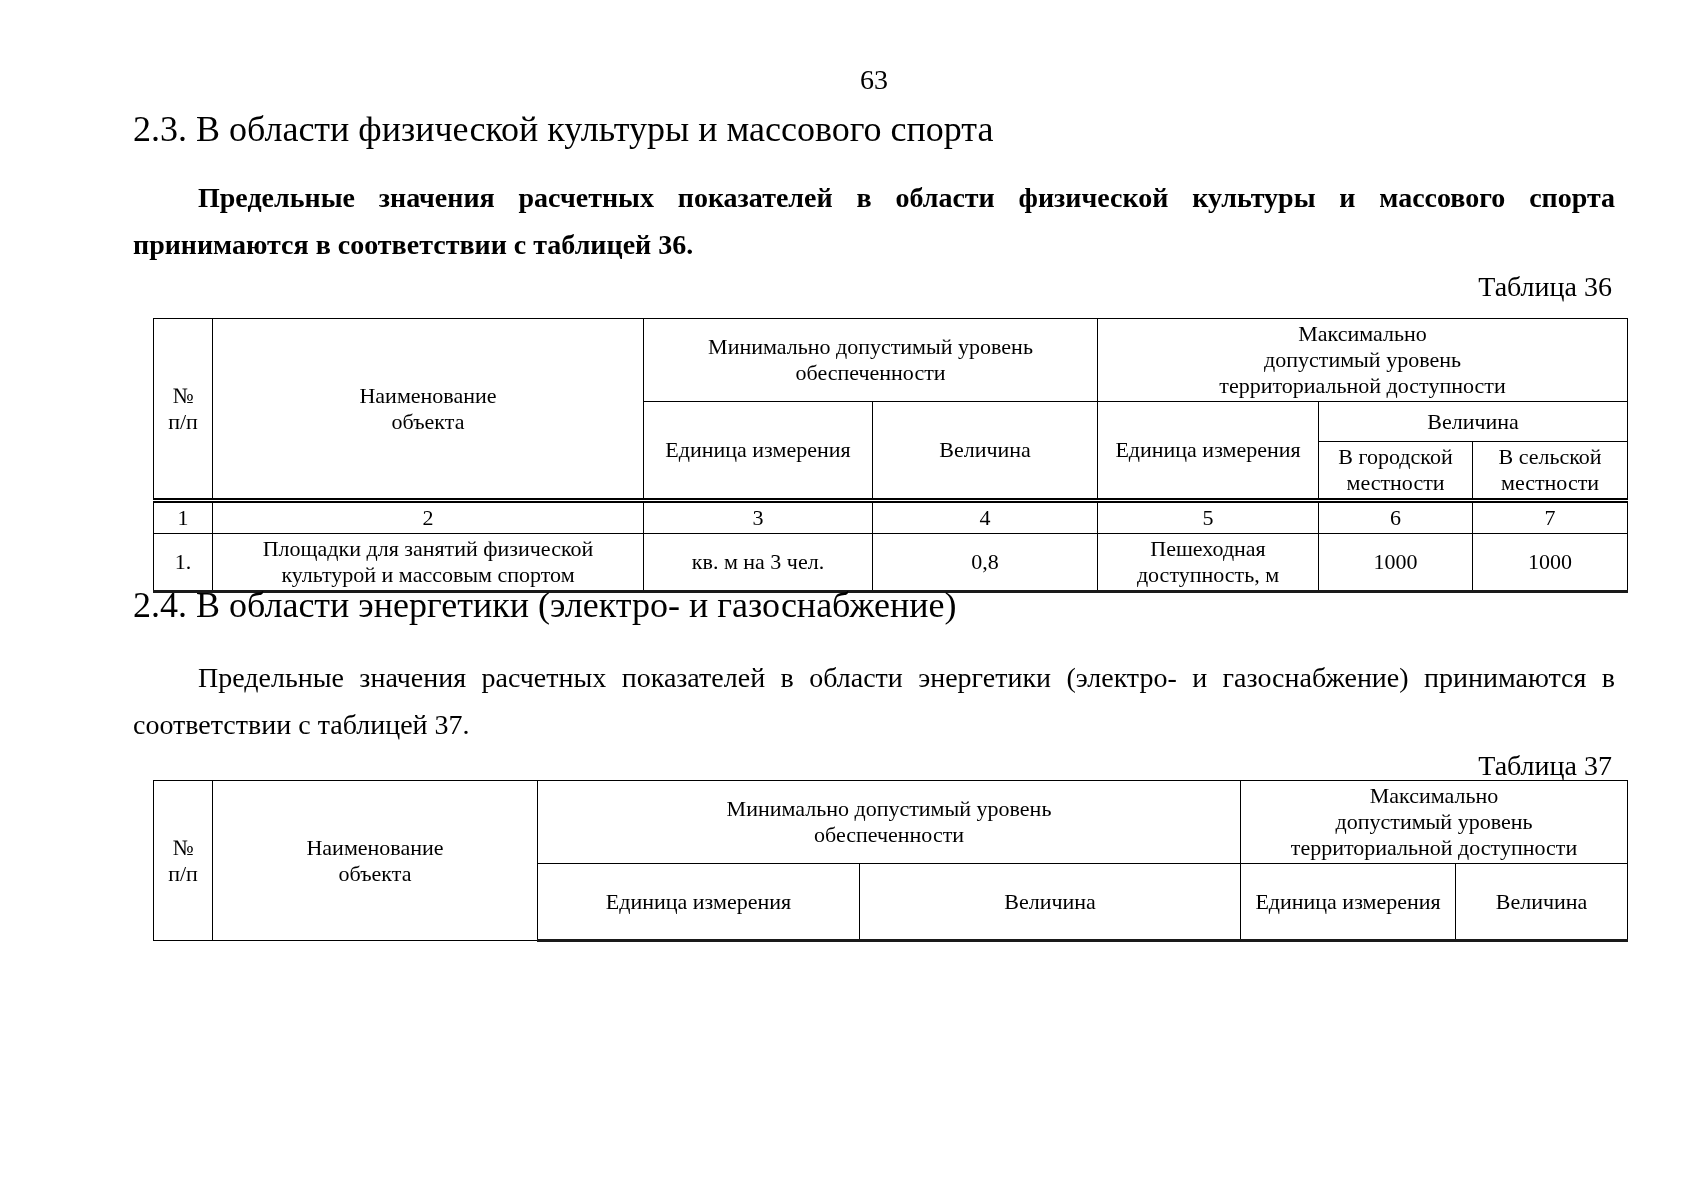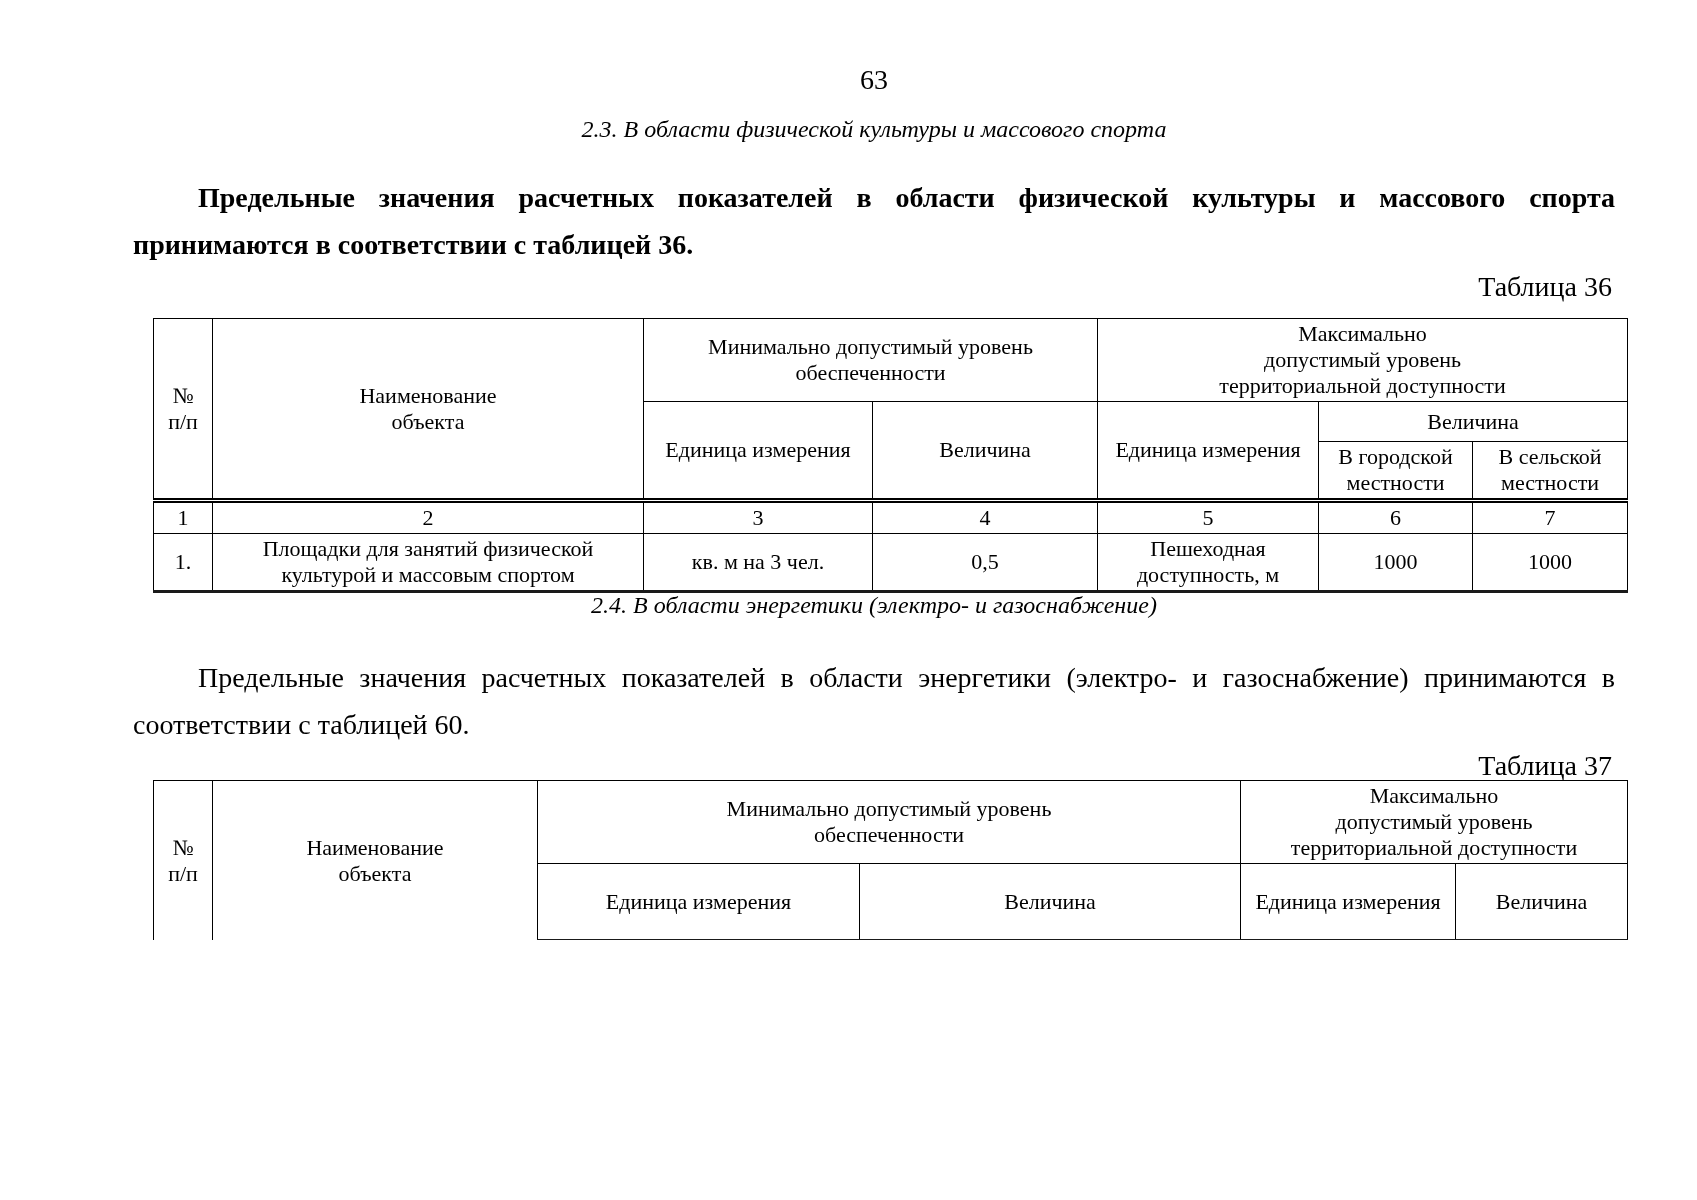--- a/index.html
+++ b/index.html
@@ -3,45 +3,44 @@
 <meta charset="utf-8">
 <style>
   html, body {
     margin: 0;
     padding: 0;
     background: #ffffff;
   }
   .page {
     position: relative;
     width: 1697px;
-    height: 940px;
+    height: 1200px;
     background: #ffffff;
     color: #000000;
     font-family: "Liberation Serif", "DejaVu Serif", serif;
     overflow: hidden;
   }
   .pagenum {
     position: absolute;
     top: 64px;
     left: 133px;
     width: 1482px;
     text-align: center;
     font-size: 28px;
     line-height: 32px;
   }
   .sec-heading {
     position: absolute;
     left: 133px;
     width: 1482px;
     margin: 0;
-    text-align: center;
-    font-size: 24px;
+    text-align: left;
+    font-size: 36px;
     font-weight: normal;
     line-height: 34px;
-    font-style: italic;
   }
   .h23 { top: 112px; }
   .h24 { top: 588px; }
   .para {
     position: absolute;
     left: 133px;
     width: 1482px;
     margin: 0;
     font-size: 28px;
     line-height: 47px;
@@ -147,32 +146,32 @@
         <td>3</td>
         <td>4</td>
         <td>5</td>
         <td>6</td>
         <td>7</td>
       </tr>
       <tr class="r-data">
         <td>1.</td>
         <td class="cell-left">Площадки для занятий физической культурой и массовым спортом</td>
         <td>кв. м на 3 чел.</td>
-        <td>0,5</td>
+        <td>0,8</td>
         <td>Пешеходная
 доступность, м</td>
         <td>1000</td>
         <td>1000</td>
       </tr>
     </tbody>
   </table>
 
   <h2 class="sec-heading h24">2.4. В области энергетики (электро- и газоснабжение)</h2>
 
-  <p class="para p24">Предельные значения расчетных показателей в области энергетики (электро- и газоснабжение) принимаются в соответствии с таблицей 60.</p>
+  <p class="para p24">Предельные значения расчетных показателей в области энергетики (электро- и газоснабжение) принимаются в соответствии с таблицей 37.</p>
 
   <div class="tbl-caption cap37">Таблица 37</div>
 
   <table class="doc-table t37">
     <colgroup>
       <col style="width:59px">
       <col style="width:325px">
       <col style="width:322px">
       <col style="width:381px">
       <col style="width:215px">

